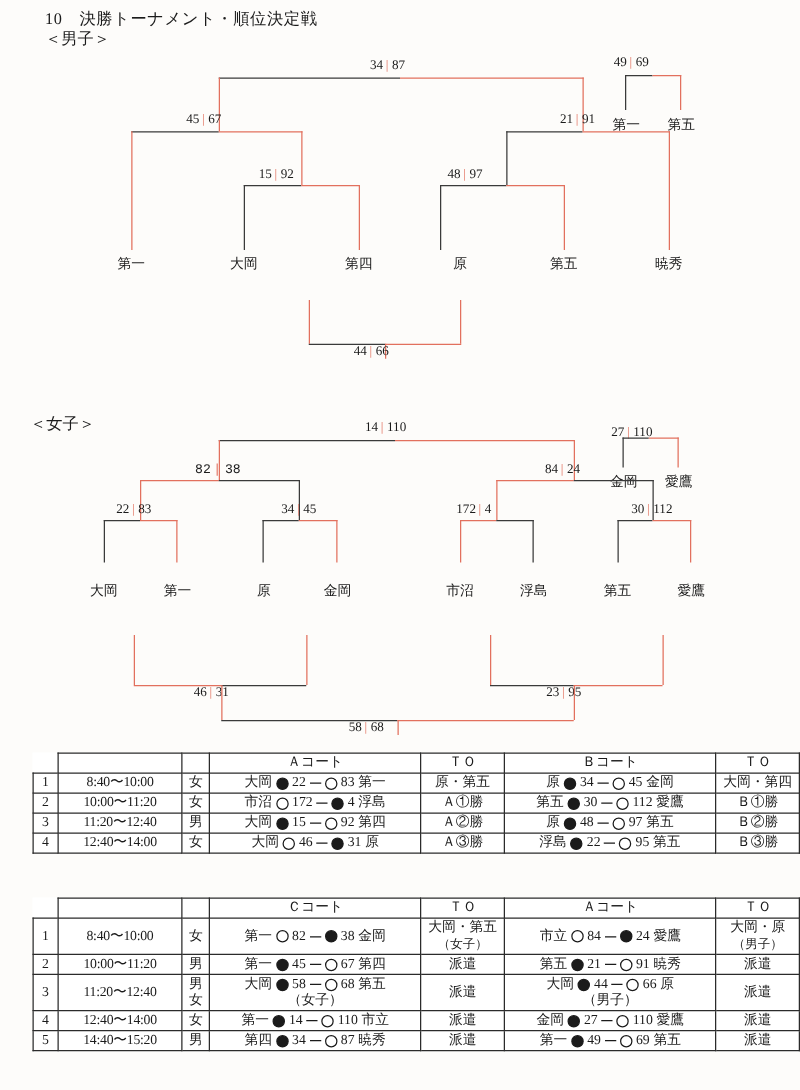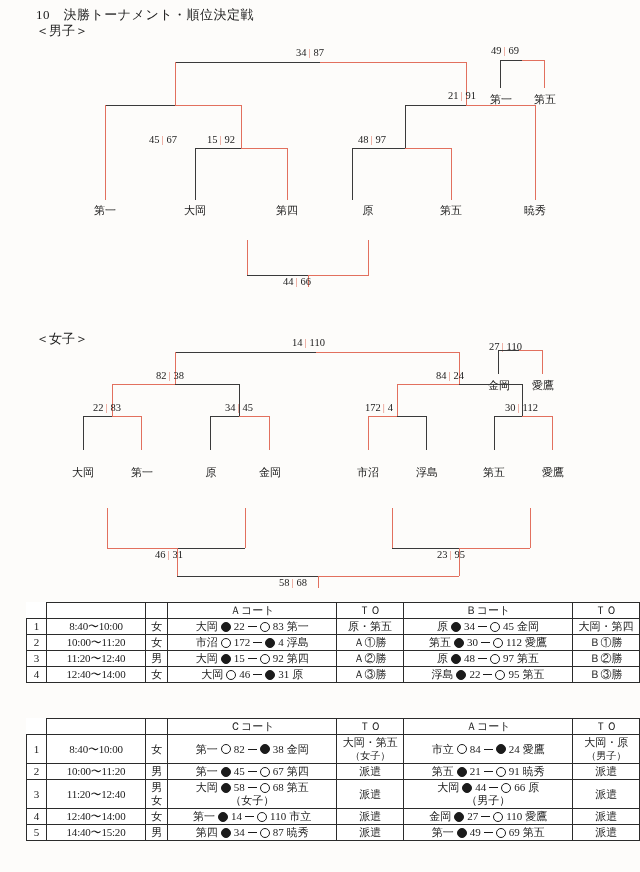--- a/index.html
+++ b/index.html
@@ -103,21 +103,21 @@
 
     <div class="score" style="left:296px;top:47px;">
       <span class="a">34</span><span style="color:#e2705e">|</span><span class="b">87</span>
     </div>
 
     <div class="hl" style="left:175px;top:62px;width:145px;"></div>
     <div class="hl red" style="left:320px;top:62px;width:147px;"></div>
     <div class="vl red" style="left:175px;top:62px;height:43px;"></div>
     <div class="vl red" style="left:466px;top:62px;height:43px;"></div>
 
-    <div class="score" style="left:149px;top:90px;margin-top:44px;">
+    <div class="score" style="left:149px;top:90px;">
       <span class="a">45</span><span style="color:#e2705e">|</span><span class="b">67</span>
     </div>
     <div class="hl" style="left:105px;top:105px;width:70px;"></div>
     <div class="hl red" style="left:175px;top:105px;width:67px;"></div>
     <div class="vl red" style="left:105px;top:105px;height:95px;"></div>
     <div class="vl red" style="left:241px;top:105px;height:43px;"></div>
 
     <div class="score" style="left:448px;top:90px;">
       <span class="a">21</span><span style="color:#e2705e">|</span><span class="b">91</span>
     </div>
@@ -152,21 +152,21 @@
     <div class="vl red" style="left:247px;top:240px;height:35px;"></div>
     <div class="vl red" style="left:368px;top:240px;height:35px;"></div>
     <div class="hl" style="left:247px;top:275px;width:61px;"></div>
     <div class="hl red" style="left:308px;top:275px;width:61px;"></div>
     <div class="vl red" style="left:308px;top:275px;height:12px;"></div>
     <div class="score" style="left:283px;top:276px;">
       <span class="a">44</span><span style="color:#e2705e">|</span><span class="b">66</span>
     </div>
   </div>
 
-  <div class="sec-label" style="left:36px;top:330px;">＜女子＞</div>
+  <div class="sec-label" style="left:24px;top:330px;">＜女子＞</div>
 
   <div class="bk" style="left:0;top:0;width:640px;height:600px;">
 
     <div class="score" style="left:489px;top:341px;">
       <span class="a">27</span><span style="color:#e2705e">|</span><span class="b">110</span>
     </div>
     <div class="hl" style="left:498px;top:350px;width:21px;"></div>
     <div class="hl red" style="left:519px;top:350px;width:24px;"></div>
     <div class="vl" style="left:498px;top:350px;height:24px;"></div>
     <div class="vl red" style="left:542px;top:350px;height:24px;"></div>
@@ -174,21 +174,21 @@
     <div class="team" style="left:543px;top:378px;">愛鷹</div>
 
     <div class="score" style="left:292px;top:337px;">
       <span class="a">14</span><span style="color:#e2705e">|</span><span class="b">110</span>
     </div>
     <div class="hl" style="left:175px;top:352px;width:141px;"></div>
     <div class="hl red" style="left:316px;top:352px;width:144px;"></div>
     <div class="vl red" style="left:175px;top:352px;height:32px;"></div>
     <div class="vl red" style="left:459px;top:352px;height:32px;"></div>
 
-    <div class="score" style="left:156px;top:370px;">
+    <div class="score" style="left:156px;top:370px;font-family:Liberation Mono, monospace;">
       <span class="a">82</span><span style="color:#e2705e">|</span><span class="b">38</span>
     </div>
     <div class="hl red" style="left:112px;top:384px;width:63px;"></div>
     <div class="hl" style="left:175px;top:384px;width:65px;"></div>
     <div class="vl red" style="left:112px;top:384px;height:32px;"></div>
     <div class="vl" style="left:239px;top:384px;height:32px;"></div>
 
     <div class="score" style="left:436px;top:370px;">
       <span class="a">84</span><span style="color:#e2705e">|</span><span class="b">24</span>
     </div>

